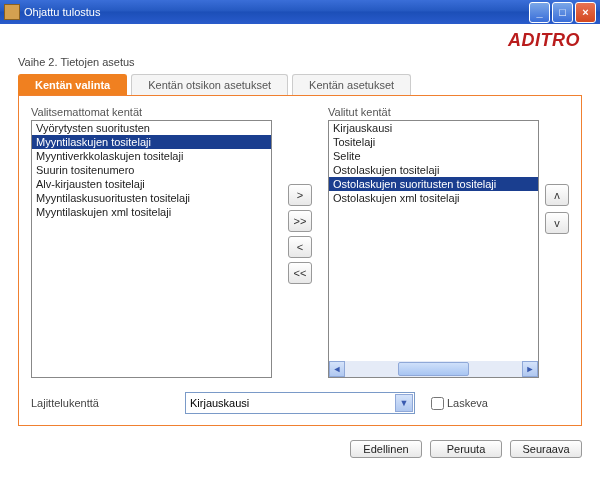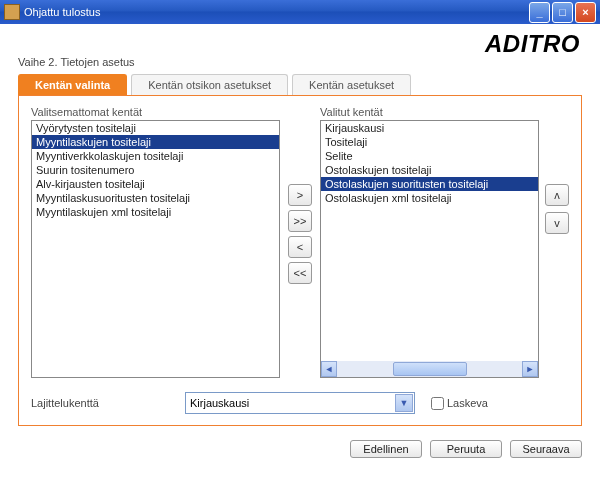--- a/index.html
+++ b/index.html
@@ -4,27 +4,27 @@
 <style>
 * { box-sizing: border-box; font-family: Tahoma, sans-serif; font-size: 11px; }
 body { margin: 0; padding: 0; background: #fff; width: 600px; height: 500px; overflow: hidden; }
 .titlebar { height: 24px; background: linear-gradient(#3a6ed8, #2559c1 45%, #1c4fb8 50%, #295bcb); display: flex; align-items: center; padding: 0 4px; color: #fff; }
 .titlebar .ticon { width: 16px; height: 16px; background: #d4a050; margin-right: 4px; border: 1px solid #8a6020; }
 .titlebar .ttitle { flex: 1; font-weight: normal; }
 .tbtn { width: 21px; height: 21px; margin-left: 2px; border: 1px solid #fff; border-radius: 3px; display: flex; align-items: center; justify-content: center; font-weight: bold; font-family: Arial; }
 .tbtn.min, .tbtn.max { background: linear-gradient(#7ba7e8, #3a6ed8); color: #fff; }
 .tbtn.close { background: linear-gradient(#e87353, #d44820); color: #fff; }
 .content { padding: 14px 18px 10px 18px; position: relative; height: 476px; }
-.brand { position: absolute; top: 6px; right: 20px; font-family: Arial; font-weight: bold; font-size: 24px; color: #000000; letter-spacing: 0.5px; font-style: italic; }
+.brand { position: absolute; top: 6px; right: 20px; font-family: Arial; font-weight: bold; font-size: 18px; color: #b91c1c; letter-spacing: 0.5px; font-style: italic; }
 .step { color: #444; margin-bottom: 6px; margin-top: 18px; }
 .tabs { display: flex; border-bottom: 1px solid #f08030; }
 .tab { padding: 4px 16px; border: 1px solid #ccc; border-bottom: none; margin-right: 4px; background: #f5f5f5; color: #555; border-top-left-radius: 3px; border-top-right-radius: 3px; cursor: pointer; }
 .tab.active { background: #f08020; color: #fff; border-color: #f08020; font-weight: bold; }
 .panel { border: 1px solid #f08030; border-top: none; padding: 10px 12px 12px 12px; height: 330px; }
-.lists { display: flex; gap: 8px; height: 272px; }
+.lists { display: flex; gap: 16px; height: 272px; }
 .listcol { flex: 1; display: flex; flex-direction: column; }
 .listlabel { color: #555; margin-bottom: 2px; }
 .listbox { flex: 1; border: 1px solid #888; background: #fff; overflow: hidden; position: relative; }
 .listbox .item { padding: 1px 4px; white-space: nowrap; cursor: pointer; color: #222; }
 .listbox .item.sel { background: #1a3e8f; color: #fff; }
 .btncol { display: flex; flex-direction: column; justify-content: flex-start; gap: 4px; padding-top: 78px; }
 .rightbtns { display: flex; flex-direction: column; gap: 6px; justify-content: flex-start; padding-top: 78px; }
 .sqbtn { width: 24px; height: 22px; border: 1px solid #999; background: linear-gradient(#fff,#e8e8e8); border-radius: 3px; font-size: 11px; cursor: pointer; display: flex; align-items: center; justify-content: center; color: #333; }
 .hscroll { position: absolute; bottom: 0; left: 0; right: 0; height: 16px; background: #e8e8f5; display: flex; align-items: center; }
 .hscroll .arrow { width: 16px; height: 16px; background: linear-gradient(#d5e3fa,#b0c8f0); border: 1px solid #8fa8d8; display: flex; align-items: center; justify-content: center; color: #3a5bb0; font-size: 9px; }
@@ -60,21 +60,21 @@
     <div class="tab">Kentän otsikon asetukset</div>
     <div class="tab">Kentän asetukset</div>
   </div>
 
   <div class="panel">
     <div class="lists">
 
       <div class="listcol">
         <div class="listlabel">Valitsemattomat kentät</div>
         <div class="listbox" id="leftbox">
-            <div class="item">Vyörytysten tositelaji</div>
+            <div class="item">Vyörytysten suoritusten</div>
             <div class="item sel">Myyntilaskujen tositelaji</div>
             <div class="item">Myyntiverkkolaskujen tositelaji</div>
             <div class="item">Suurin tositenumero</div>
             <div class="item">Alv-kirjausten tositelaji</div>
             <div class="item">Myyntilaskusuoritusten tositelaji</div>
             <div class="item">Myyntilaskujen xml tositelaji</div>
           </div>
       </div>
 
       <div class="btncol">

